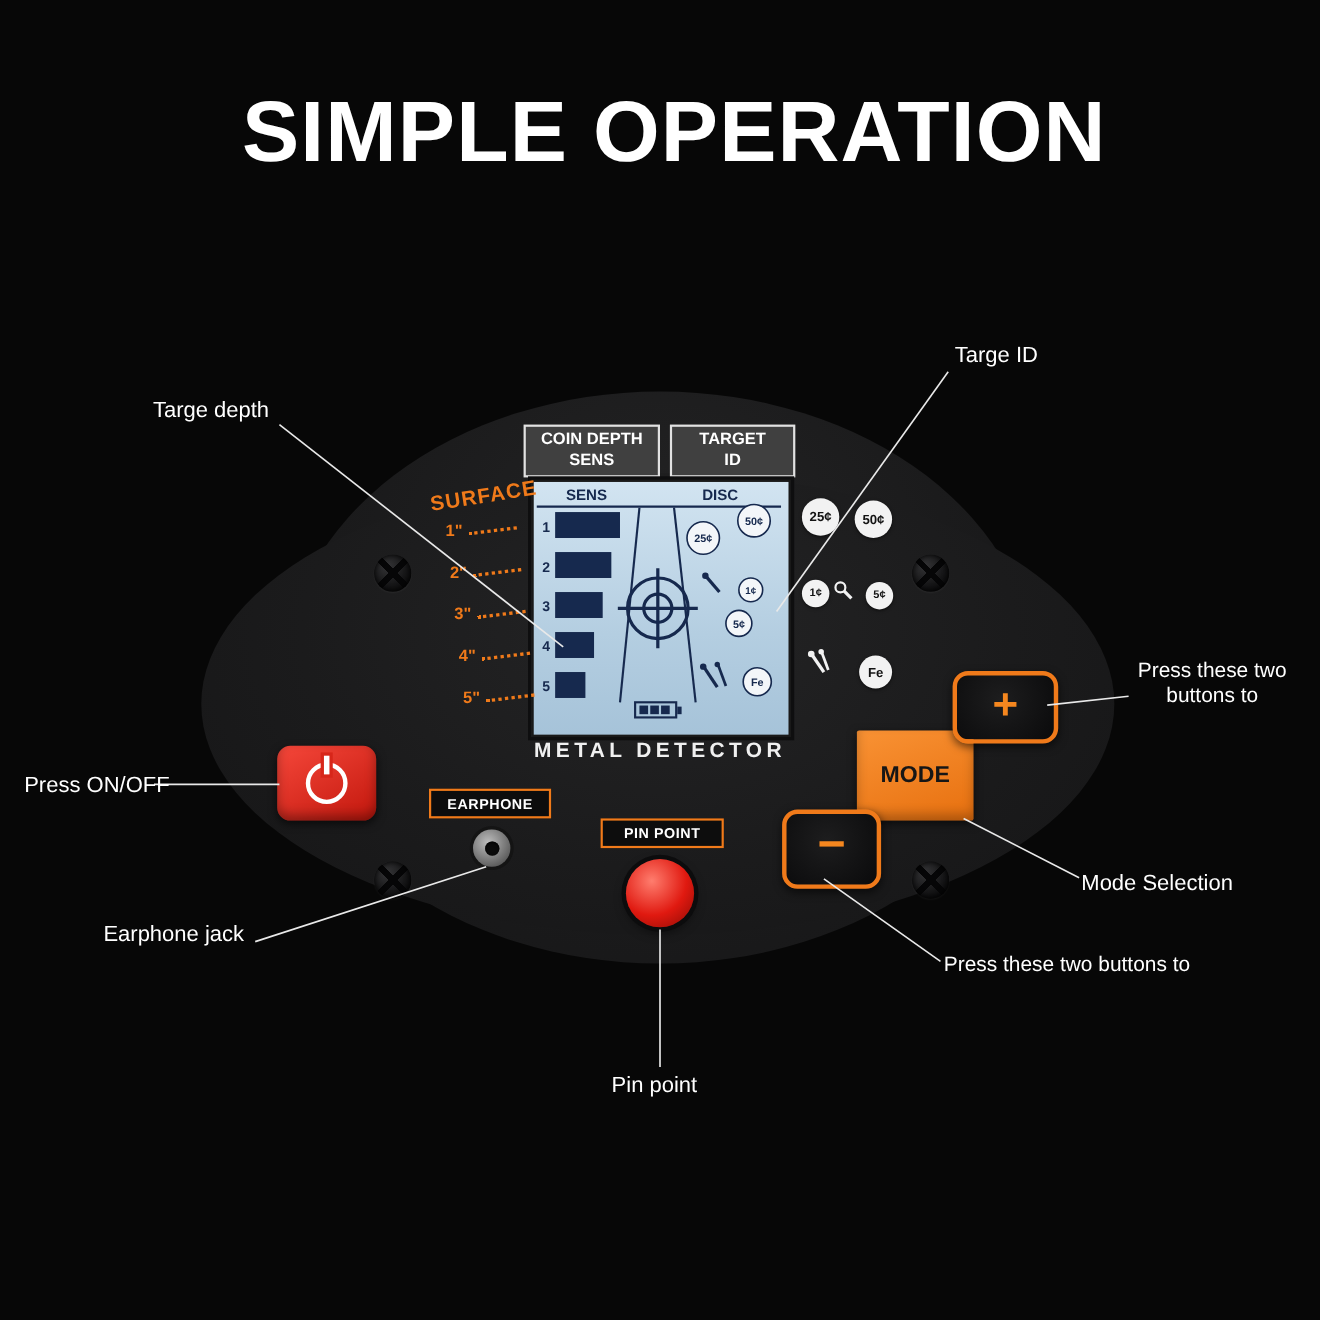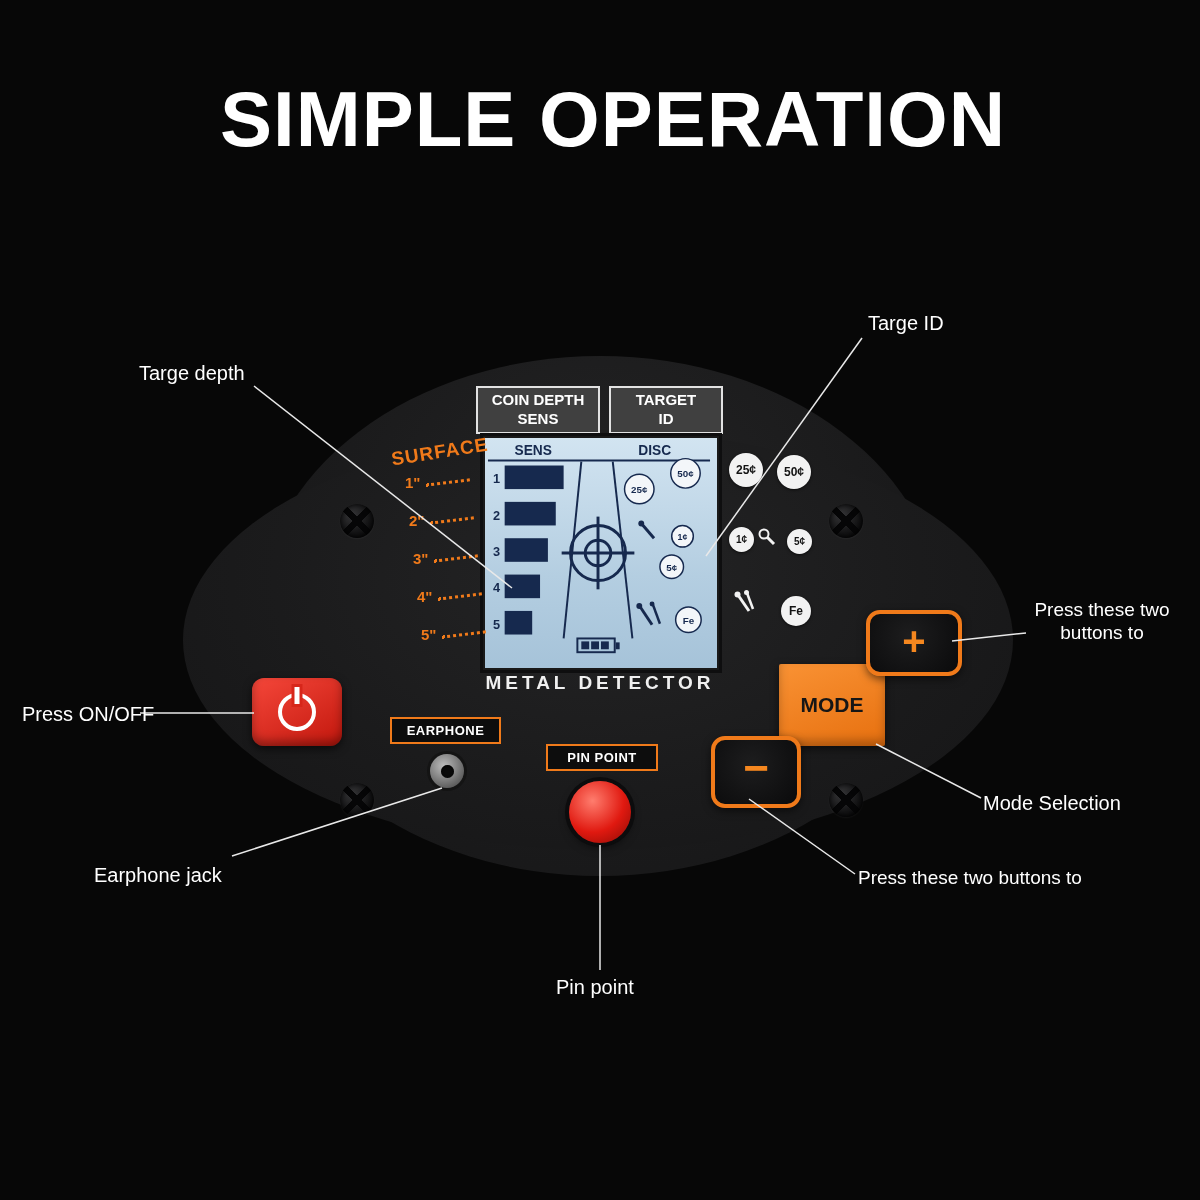--- a/index.html
+++ b/index.html
@@ -258,16 +258,16 @@
       <line x1="600" y1="970" x2="600" y2="845"></line>
     </g>
   </svg>
 
   <div class="anno" style="left:868px;top:312px;">Targe ID</div>
   <div class="anno" style="left:139px;top:362px;">Targe depth</div>
   <div class="anno" style="left:1028px;top:598px;width:148px;text-align:center;font-size:19px;line-height:1.22;">Press these two buttons to</div>
   <div class="anno" style="left:22px;top:703px;">Press ON/OFF</div>
   <div class="anno" style="left:983px;top:792px;">Mode Selection</div>
   <div class="anno" style="left:858px;top:867px;font-size:19px;white-space:nowrap;">Press these two buttons to</div>
-  <div class="anno" style="left:94px;top:864px;text-align:right;">Earphone jack</div>
+  <div class="anno" style="left:94px;top:838px;text-align:right;">Earphone jack</div>
   <div class="anno" style="left:556px;top:976px;">Pin point</div>
 
 </div>
 
 </body></html>

